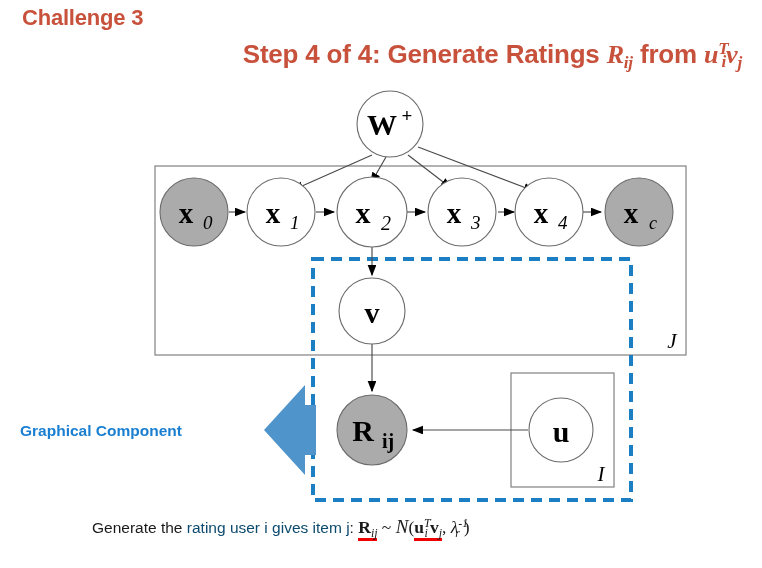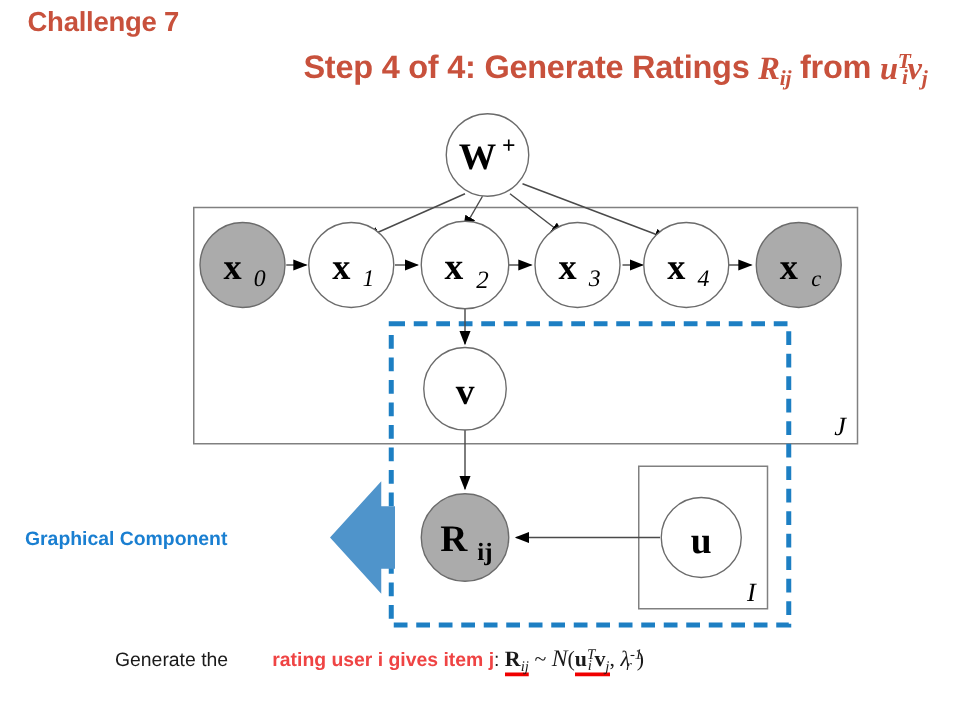--- a/index.html
+++ b/index.html
@@ -136,23 +136,22 @@
     position: absolute;
     left: 92px;
     top: 516px;
     width: 660px;
     font-family: "Liberation Sans", sans-serif;
     font-size: 15.5px;
     color: #1a1a1a;
     white-space: nowrap;
   }
   .cap-red {
-    color: #ef4444;
-    font-weight: bold;
-    margin-left: 31px;
+    color: #0c4a6e;
+    font-weight: normal;
   }
   .cap-math {
     font-family: "Liberation Serif", serif;
     font-size: 17.5px;
     text-align: center;
   }
   .uline-red {
     border-bottom: 3px solid #F00000;
     padding-bottom: 1px;
   }
@@ -181,21 +180,21 @@
     font-style: italic;
     font-family: "Liberation Serif", serif;
   }
 </style>
 </head>
 <body>
 
 <div id="slide">
 
   <div class="title-block">
-    <div class="title-line1">Challenge 7</div>
+    <div class="title-line1">Challenge 3</div>
     <div class="title-line2"><span>Step 4 of 4: Generate Ratings </span><span class="mathital"><span>R</span><span class="sub">ij</span></span><span> from </span><span class="mathital"><span>u</span><span class="sup">T</span><span class="sub" style="margin-left:-7px">i</span></span><span class="mathital"><span>v</span><span class="sub">j</span></span></div>
   </div>
 
   <svg id="diagram" viewBox="0 0 762 568">
     <defs>
       <marker id="ah" markerWidth="9" markerHeight="9" refX="7.4" refY="3.2" orient="auto">
         <path d="M0,0 L8,3.2 L0,6.4 z" class="arrowhead"></path>
       </marker>
       <marker id="ah2" markerWidth="11" markerHeight="11" refX="9" refY="3.9" orient="auto">
         <path d="M0,0 L10,3.9 L0,7.8 z" class="arrowhead"></path>

